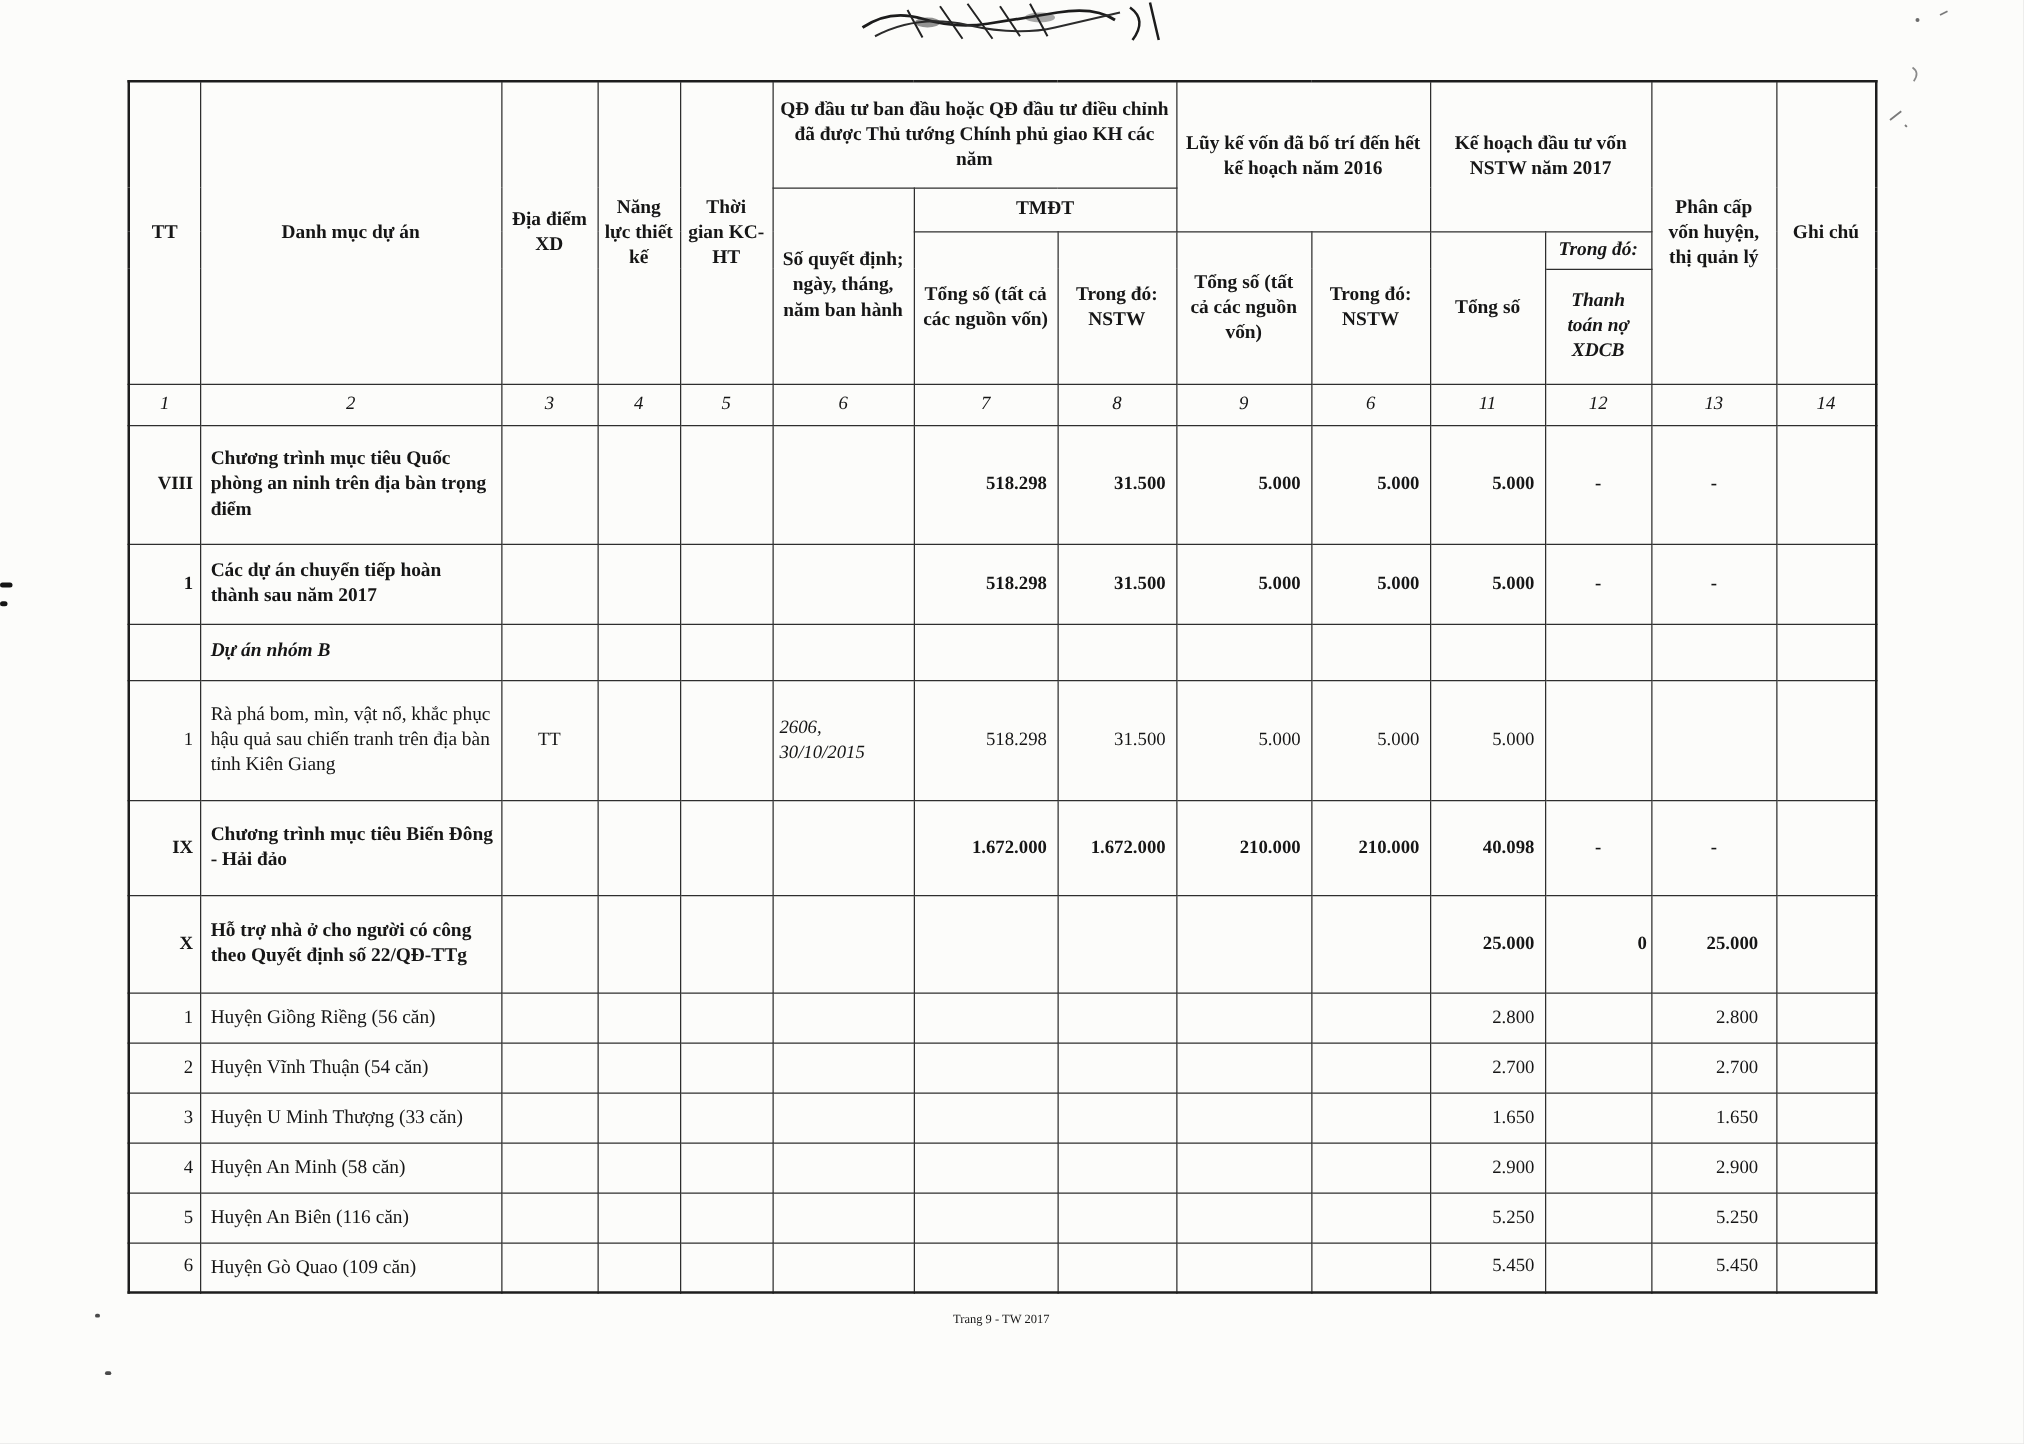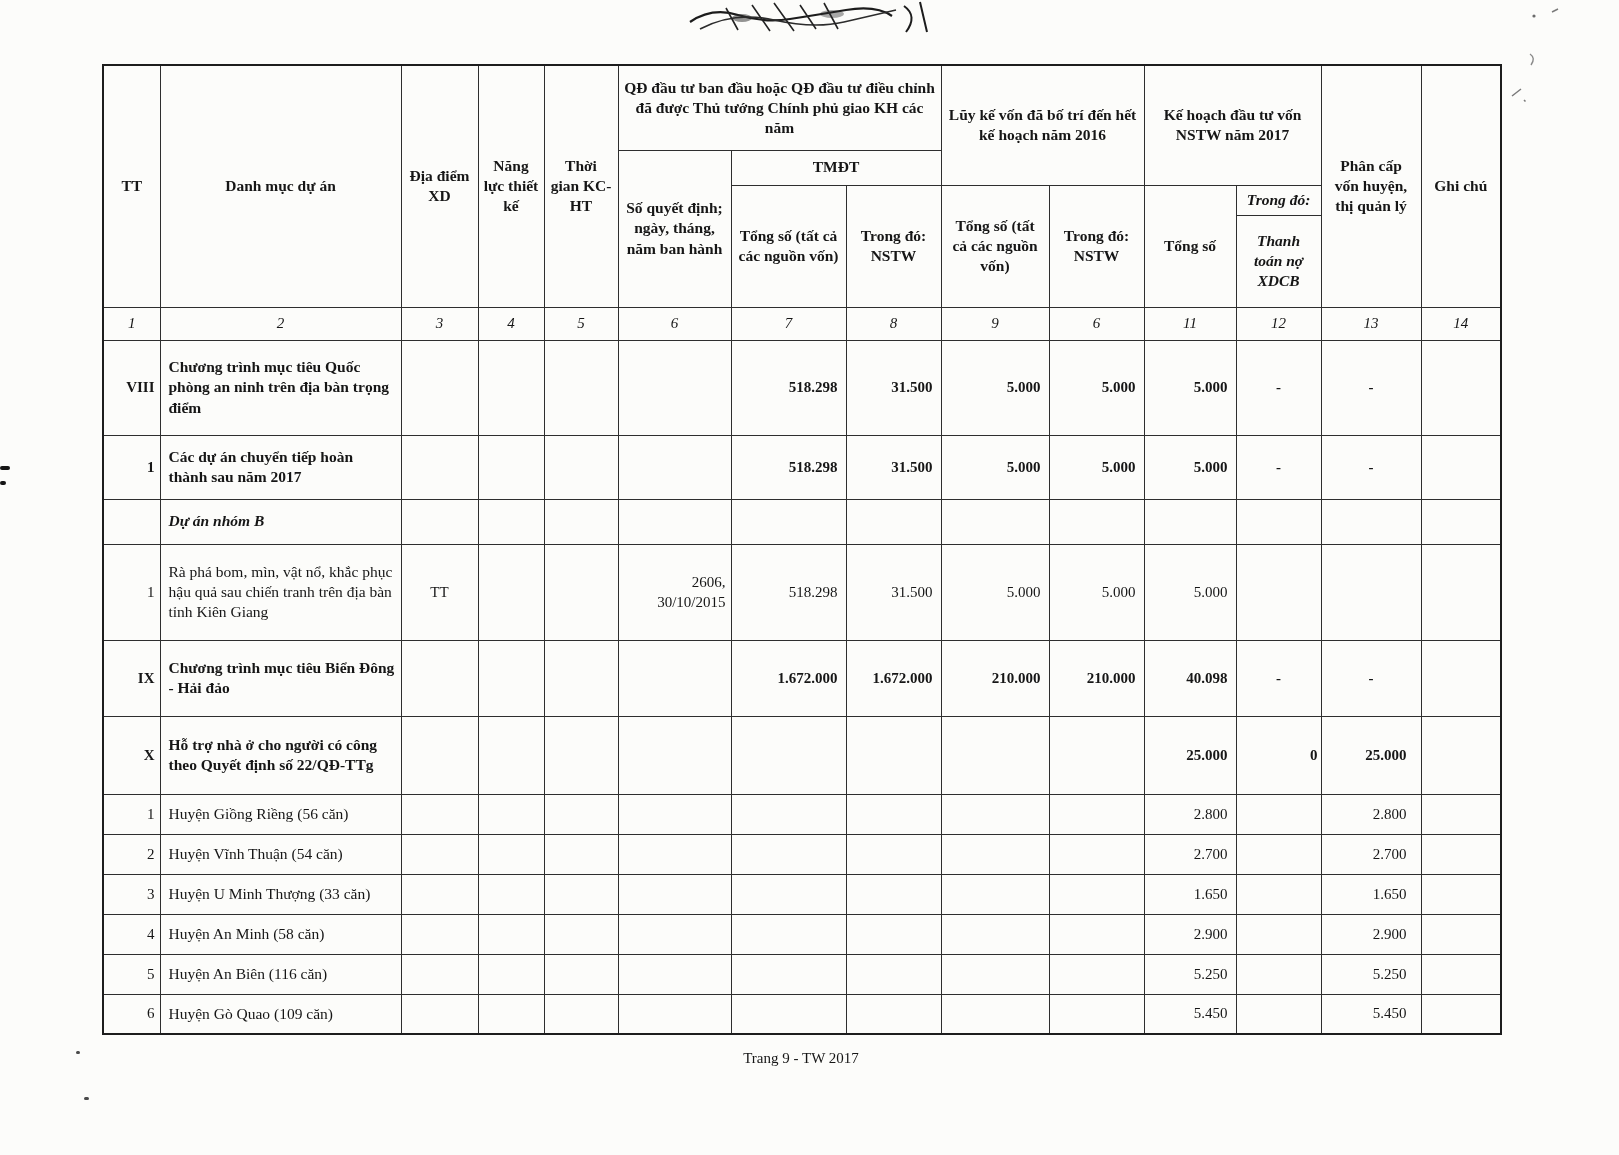--- a/index.html
+++ b/index.html
@@ -36,29 +36,29 @@
     font-style:italic;
     text-align:center;
     font-size:15px;
   }
   .doc td.tt{text-align:right;}
   .doc td.nm{text-align:left;padding-left:8px;line-height:1.3;font-size:15.5px;margin-left:40px;}
   .doc td.num{text-align:right;padding-right:8px;padding-left:18px;}
   .doc td.num13{text-align:right;padding-right:14px;}
   .doc td.num0{text-align:right;padding-right:3px;}
   .doc td.ctr{text-align:center;}
-  .doc td.pre{white-space:pre-line;text-align:right;line-height:1.35;}
+  .doc td.pre{white-space:pre-line;text-align:left;line-height:1.35;font-style:italic;}
   tr.bold td{font-weight:bold;}
   td.it{font-style:italic;}
   tr.dash td{border-top:1px dashed #4a4a4a;}
   .footer{
     position:absolute;
     left:102px;top:1050px;width:1398px;
     text-align:center;
-    font-size:15px;
+    font-size:10px;
   }
   .artifact{position:absolute;}
   .speck{position:absolute;background:#4a4a4a;border-radius:2px;}
 </style>
 </head>
 <body>
 
 <div class="page">
 
   <svg class="artifact" style="left:682px;top:0;" width="250" height="36" viewBox="0 0 250 36">

